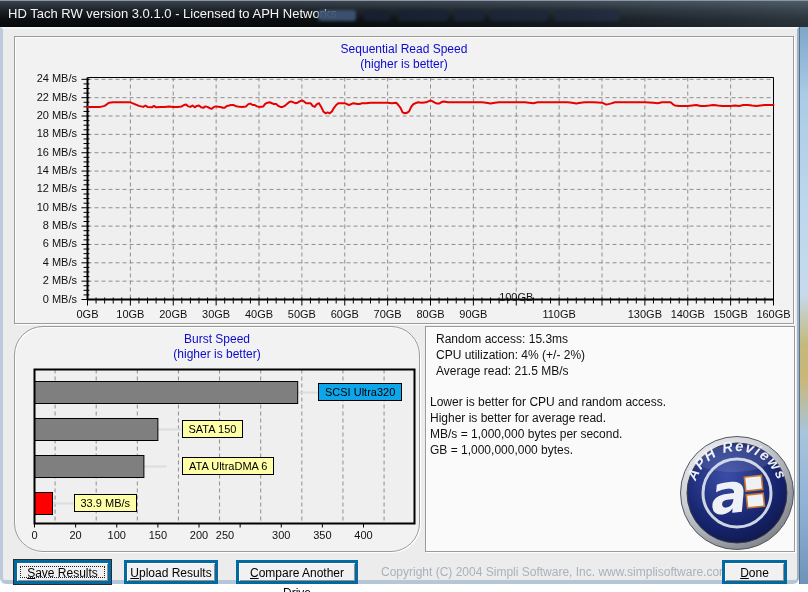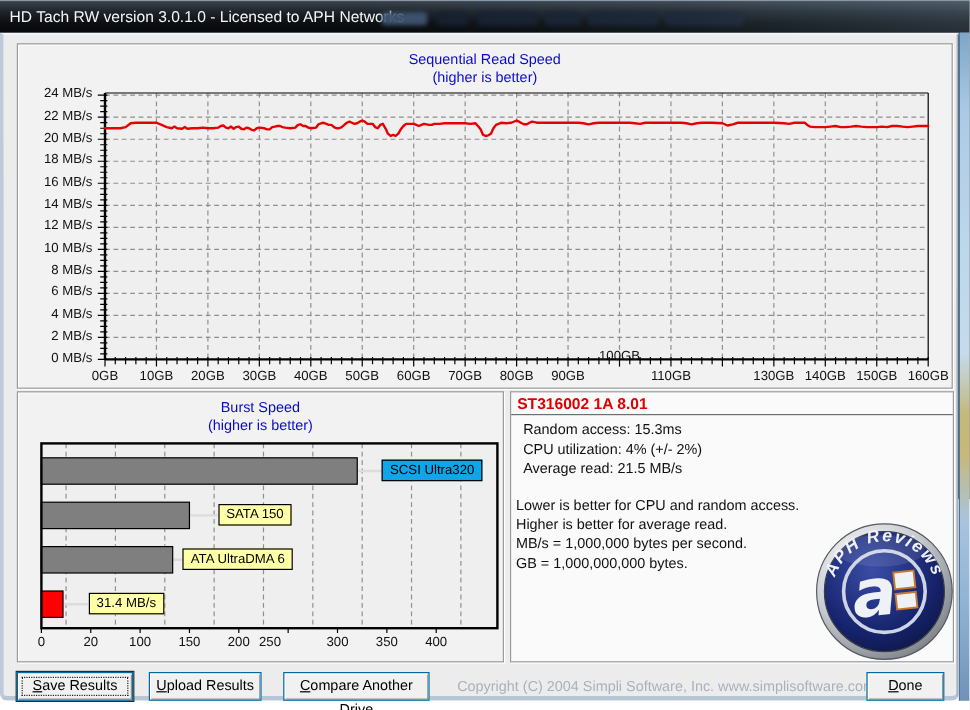--- a/index.html
+++ b/index.html
@@ -28,21 +28,21 @@
 
   
   .win-body { position:absolute; left:0; top:27px; width:799px; height:557px;
     background:#ececec; border-left:3px solid #bccadb; border-right:2px solid #9fb2c6;
     border-bottom:4px solid #b7c6d6; border-top:2px solid #f2f6f9;
     border-radius:0 0 6px 6px; }
 
   .panel { position:absolute; background:#f2f2f2; border:1px solid #9b9b9b;
     box-shadow:1px 1px 0 #ffffff, inset 1px 1px 0 rgba(255,255,255,.8); }
   .seq-panel  { left:11px; top:7px;   width:780px; height:288px; }
-  .burst-panel{ left:11px; top:297px; width:406px; height:226px; }
+  .burst-panel{ left:11px; top:297px; width:406px; height:226px;border-radius:29px; }
   .info-panel { left:422px; top:297px; width:370px; height:226px; background:#fafafa; }
 
   .chart-title { position:absolute; left:0; top:5px; width:100%; text-align:center;
     color:#0a0ace; font-size:12px; line-height:15px; }
   .chart-svg { position:absolute; }
   #seq-svg   { left:62px; top:38px; }
   #burst-svg { left:14px; top:40px; }
 
   .tick-label { position:absolute; font-size:11px; color:#111; line-height:13px; }
   .y-lab { width:58px; text-align:right; }
@@ -53,21 +53,21 @@
 
   
   .tab-row { position:relative; height:19px; border-bottom:1px solid #6f6f6f; }
   .drive-tab { display:inline-block; padding:2px 8px 0 5px; color:#e00000; font-weight:bold; font-size:13px; white-space:nowrap; }
   .info-stats { margin-top:4px; padding-left:10px; font-size:12px; line-height:16px; color:#111; }
   .info-notes { margin-top:15px; padding-left:4px; font-size:12px; line-height:16px; color:#111; }
   .aph-logo { position:absolute; left:252px; top:107px; }
 
   
   .btn { position:absolute; top:531px; height:24px; background:#f1f1f1;
-    border:1px solid #0369a1; box-shadow:inset 1px 1px 0 #ffffff, inset -1px -1px 0 #909090;
+    border:3px solid #0369a1; box-shadow:inset 1px 1px 0 #ffffff, inset -1px -1px 0 #909090;
     font-size:12px; color:#000; font-family:"Liberation Sans", sans-serif; cursor:pointer; }
   .btn .inner { display:block; width:100%; height:100%; line-height:20px; text-align:center; }
   .btn-save    { left:11px;  width:97px;  box-shadow:0 0 0 1px #2b2b2b, inset 1px 1px 0 #ffffff, inset -1px -1px 0 #909090; }
   .btn-save .inner { outline:1px dotted #222; outline-offset:-4px; }
   .btn-upload  { left:121px; width:94px; }
   .btn-compare { left:233px; width:122px; }
   .btn-done    { left:719px; width:65px; }
   .mn { text-decoration:underline; }
   .copyright { position:absolute; left:378px; top:536px; width:330px; text-align:center;
     font-size:12px; color:#a9b1bc; white-space:nowrap; }
@@ -336,28 +336,25 @@
         <div class="tick-label x-lab" style="left: 45.6255px; top: 202px; width: 30px;">20</div>
         <div class="tick-label x-lab" style="left: 86.7511px; top: 202px; width: 30px;">100</div>
         <div class="tick-label x-lab" style="left: 127.877px; top: 202px; width: 30px;">150</div>
         <div class="tick-label x-lab" style="left: 169.002px; top: 202px; width: 30px;">200</div>
         <div class="tick-label x-lab" style="left: 195px; top: 202px; width: 30px;">250</div>
         <div class="tick-label x-lab" style="left: 251.253px; top: 202px; width: 30px;">300</div>
         <div class="tick-label x-lab" style="left: 292.379px; top: 202px; width: 30px;">350</div>
         <div class="tick-label x-lab" style="left: 333.504px; top: 202px; width: 30px;">400</div>
         <div class="bar-label" style="left: 303px; top: 55.5px; background: #0ea5e9;">SCSI Ultra320</div>
         <div class="bar-label" style="left: 166.5px; top: 92.5px; background: rgb(255, 255, 168);">SATA 150</div>
-        <div class="bar-label" style="left: 137px; top: 129.5px; background: rgb(255, 255, 168);">ATA UltraDMA 6</div>
-        <div class="bar-label" style="left: 58.5px; top: 166.5px; background: rgb(255, 255, 168);">31.4 MB/s</div>
+        <div class="bar-label" style="left: 167px; top: 129.5px; background: rgb(255, 255, 168);">ATA UltraDMA 6</div>
+        <div class="bar-label" style="left: 58.5px; top: 166.5px; background: rgb(255, 255, 168);">33.9 MB/s</div>
       </div>
 
     <div class="panel info-panel">
-      <div class="tab-row">
-        <span class="drive-tab">ST316002 1A 8.01</span>
-      </div>
       <div class="info-stats">
           <div>Random access: 15.3ms</div>
           <div>CPU utilization: 4% (+/- 2%)</div>
           <div>Average read: 21.5 MB/s</div>
         </div>
       <div class="info-notes">
           <div>Lower is better for CPU and random access.</div>
           <div>Higher is better for average read.</div>
           <div>MB/s = 1,000,000 bytes per second.</div>
           <div>GB = 1,000,000,000 bytes.</div>

